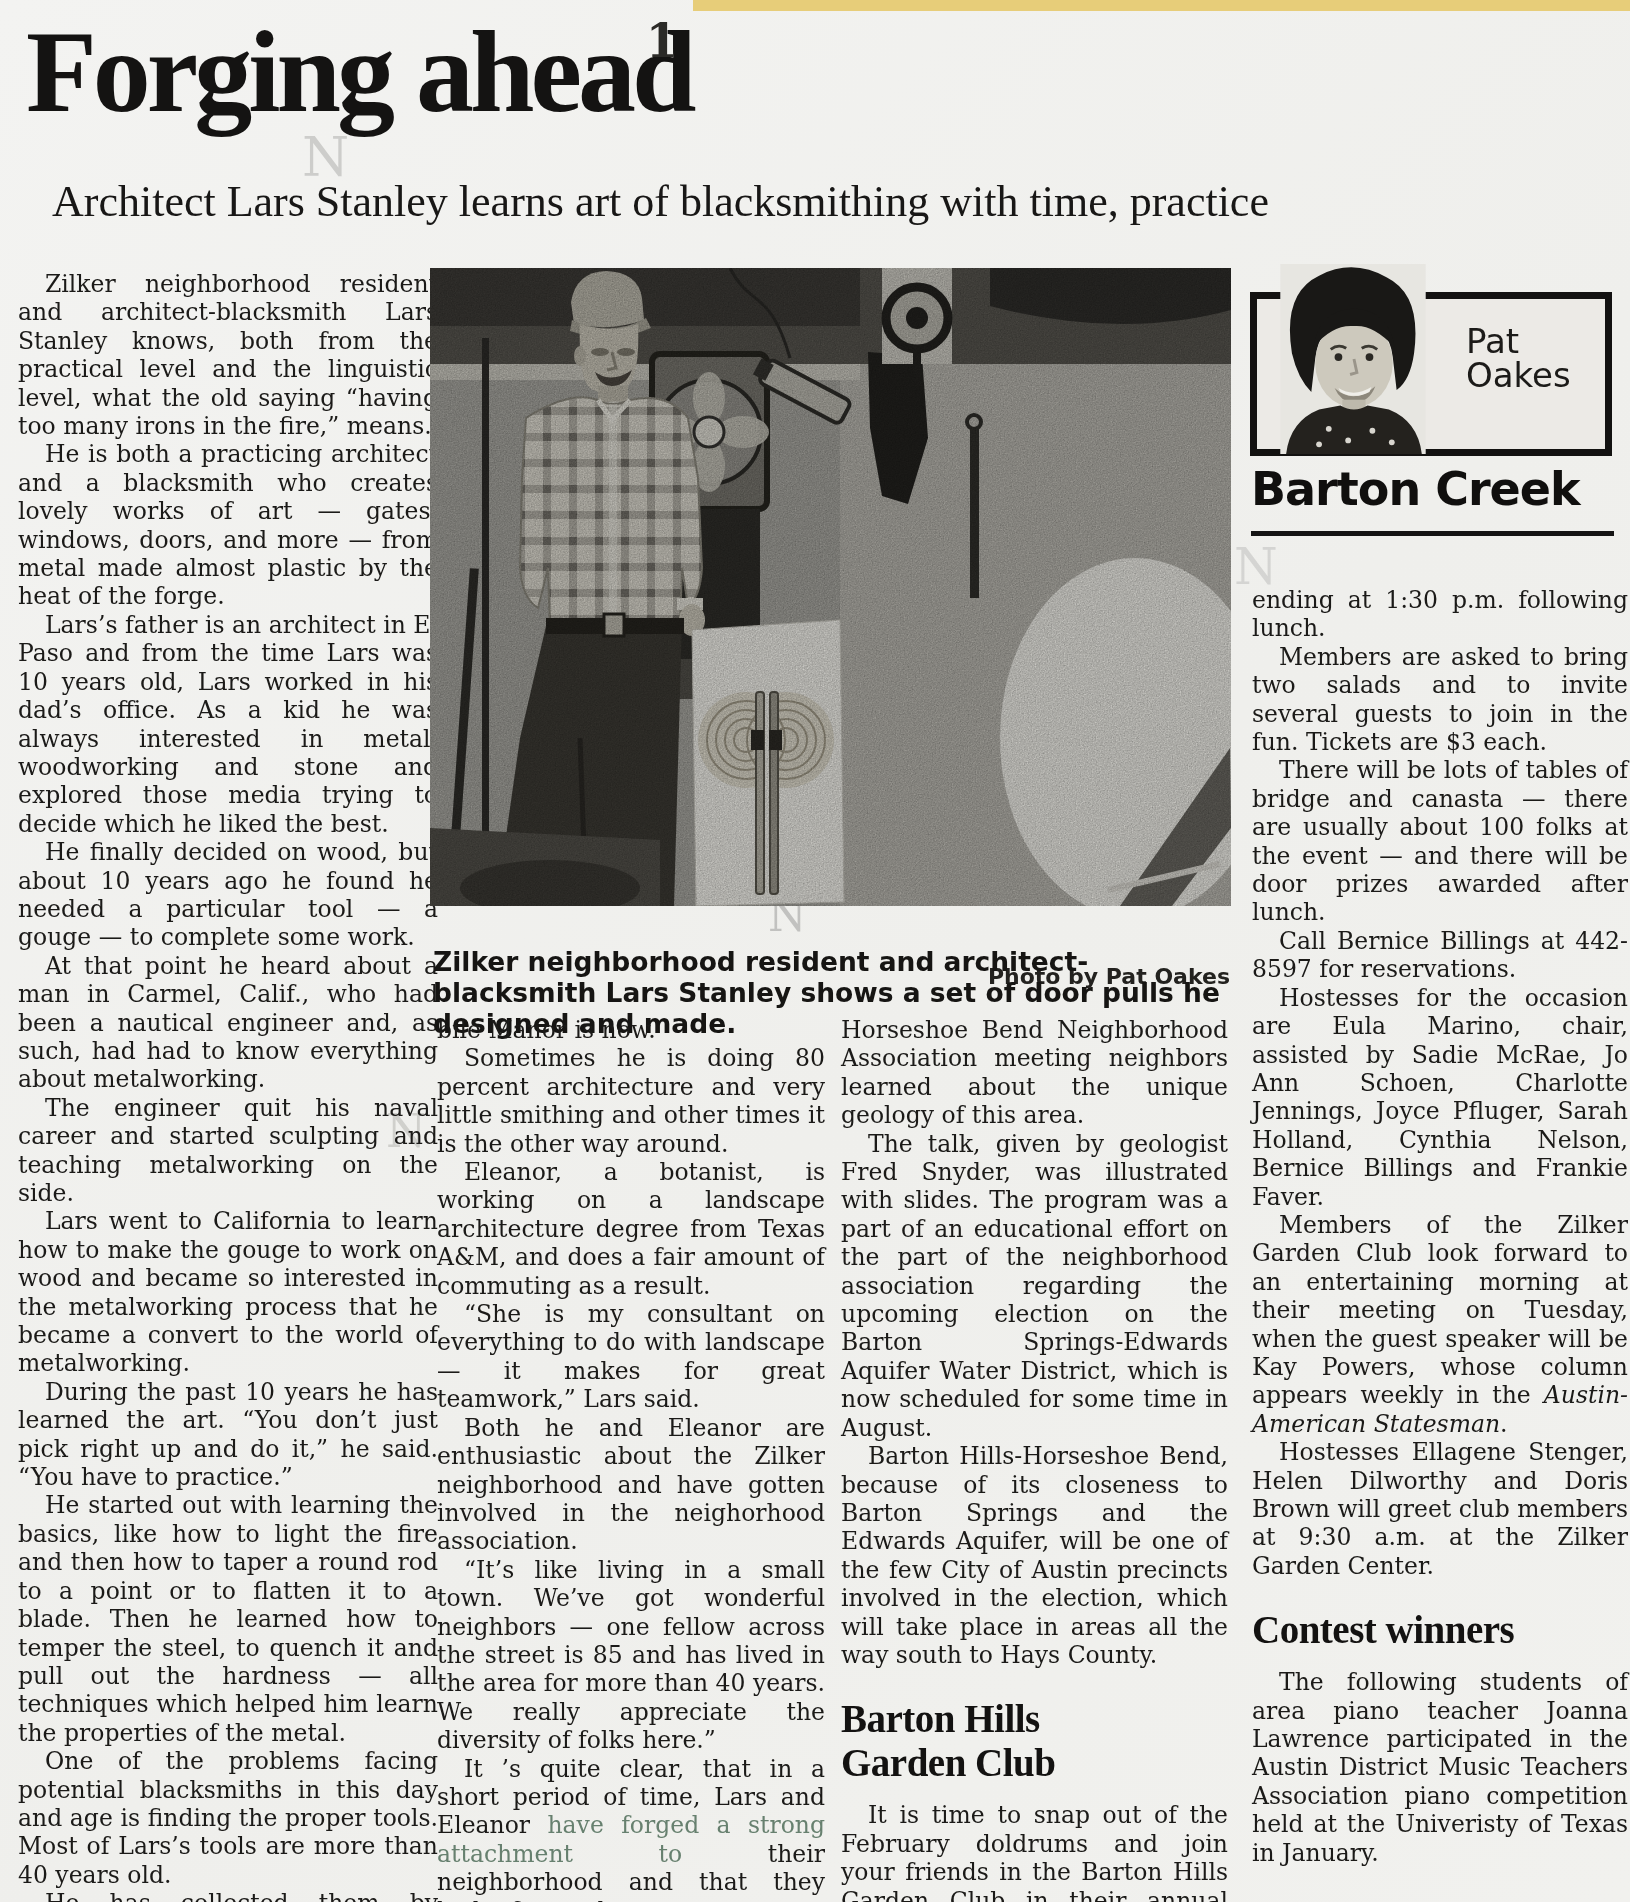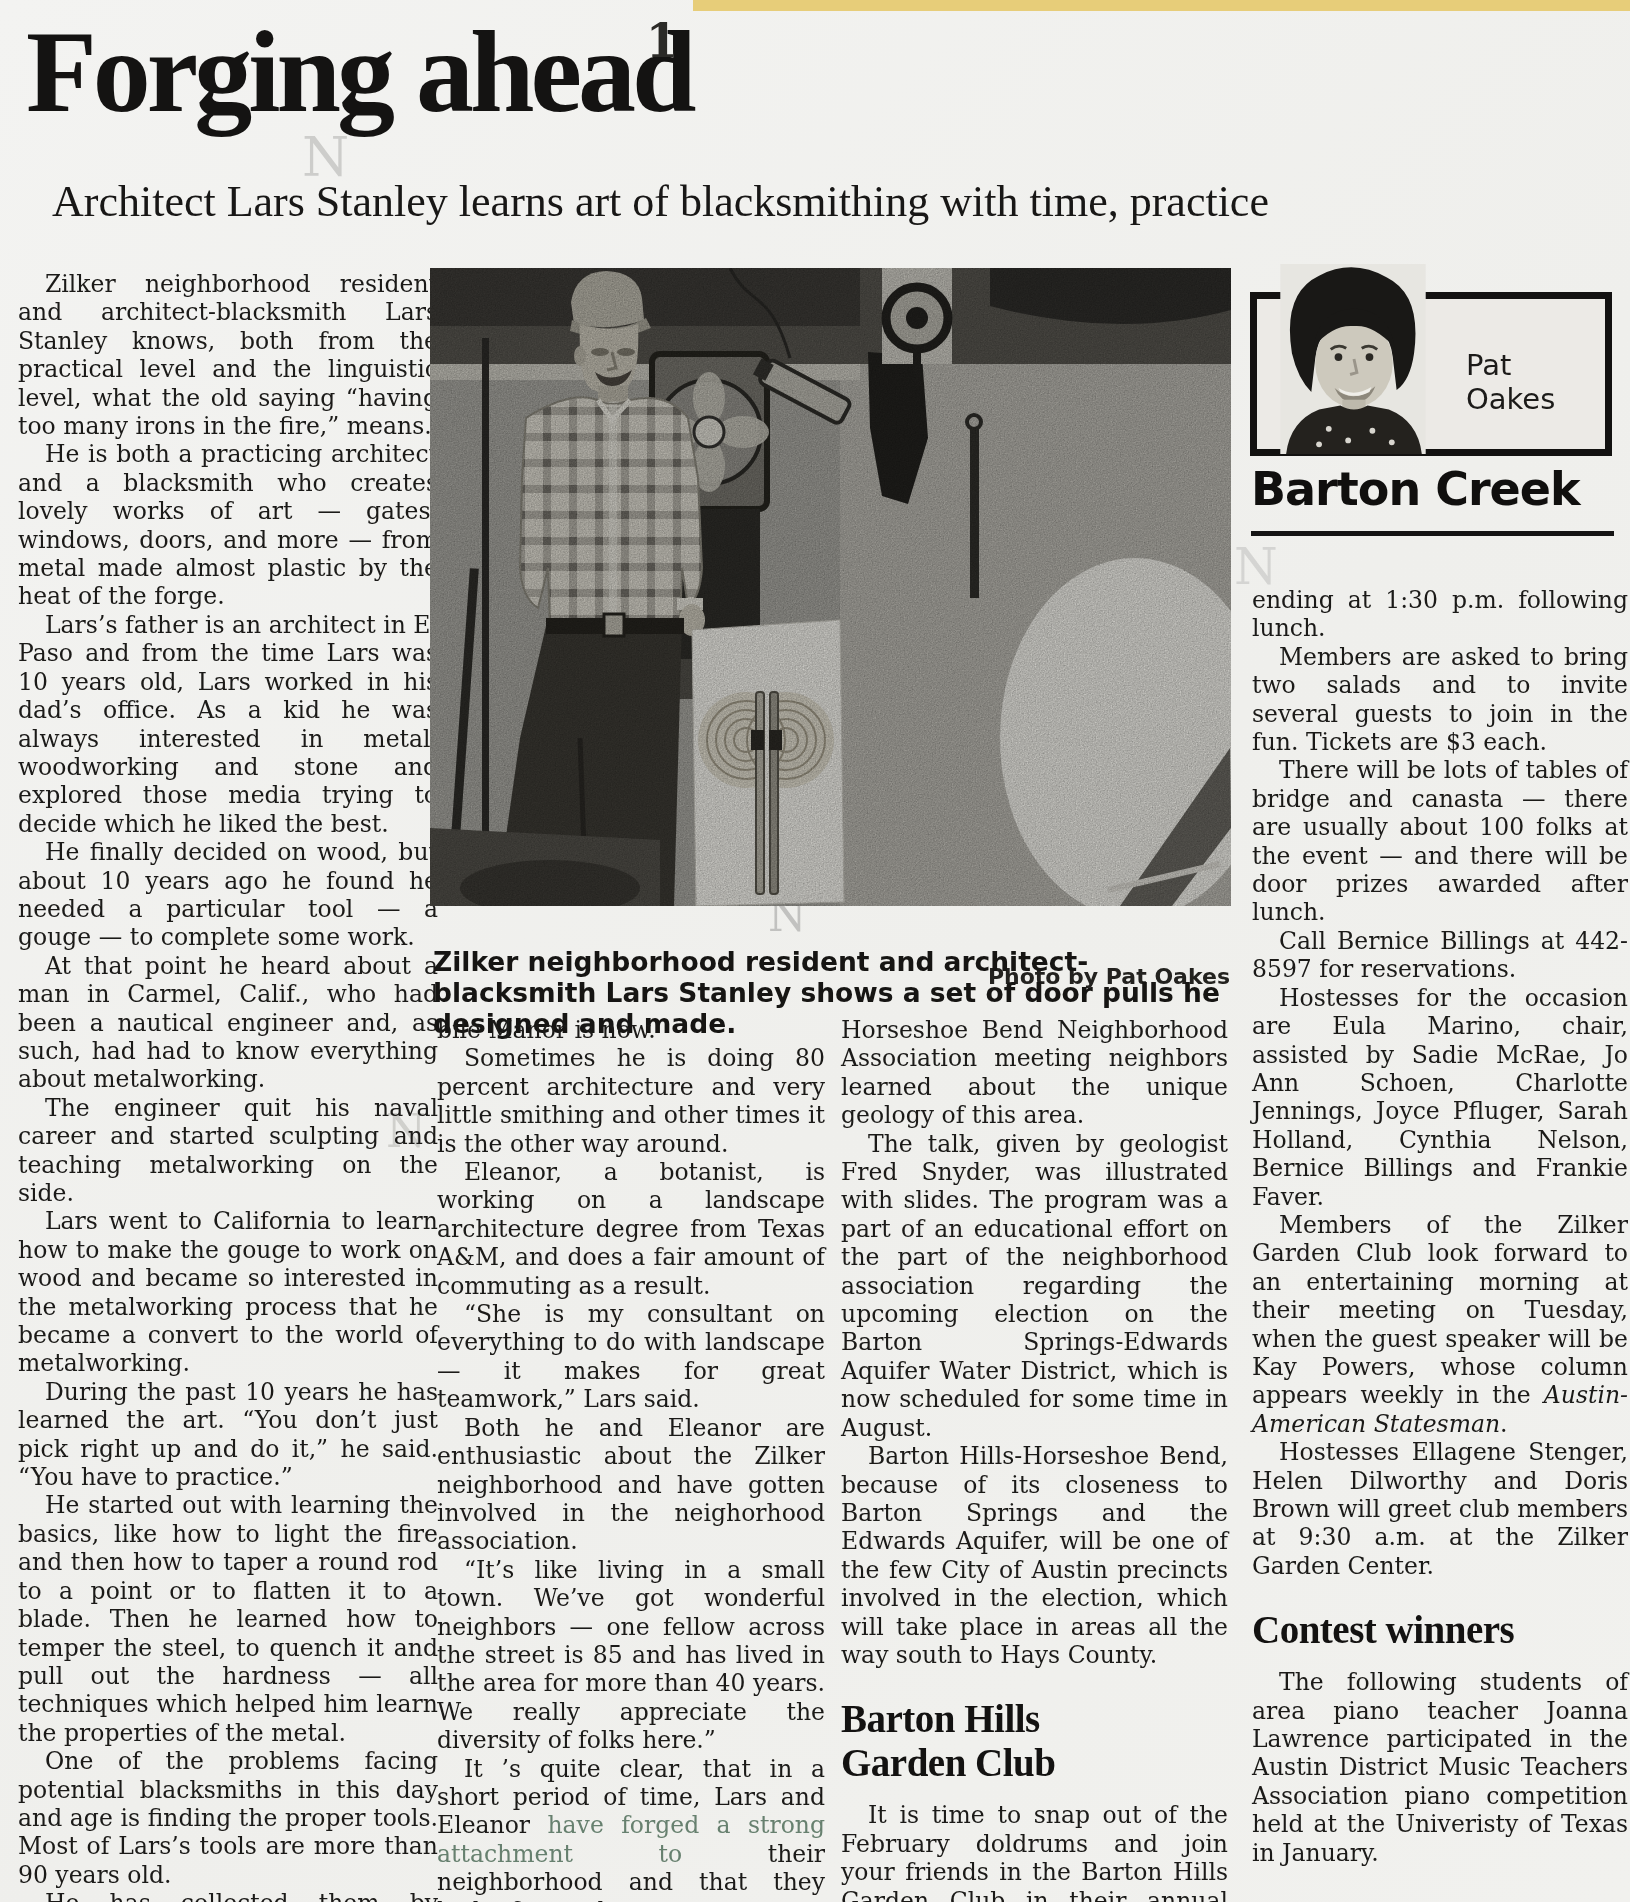--- a/index.html
+++ b/index.html
@@ -52,22 +52,22 @@
     font-size:26.5px; line-height:31px; color:#161513;
   }
 
   .patbox {
     position:absolute; left:1250px; top:292px; width:362px; height:164px;
     border:7px solid #131211; box-sizing:border-box; background:#eceae6;
   }
   .headshot { position:absolute; left:1278px; top:264px; width:150px; height:190px; }
   .headshot svg { display:block; width:100%; height:100%; }
   .patname {
-    position:absolute; left:1466px; top:348px;
-    font-family:"DejaVu Sans", sans-serif; font-size:29px; line-height:34px; color:#1c1b19;
+    position:absolute; left:1466px; top:324px;
+    font-family:"DejaVu Sans", sans-serif; font-size:34px; line-height:34px; color:#1c1b19;
   }
   .colhead {
     position:absolute; left:1251px; top:462px;
     font-family:"DejaVu Sans", sans-serif; font-weight:800;
     font-size:46px; letter-spacing:-1px; color:#100f0e;text-align:right;
   }
   .colrule { position:absolute; left:1251px; top:531px; width:363px; height:5px; background:#151414; }
 
   .art { position:absolute; font-family:"DejaVu Serif", serif; pointer-events:none; }
   .art-n1 { left:302px;  top:126px;  font-size:54px; color:rgba(110,110,108,0.28); }
@@ -95,21 +95,21 @@
   <section class="col col1">
     <p>Zilker neighborhood resident and architect-blacksmith Lars Stanley knows, both from the practical level and the linguistic level, what the old saying “having too many irons in the fire,” means.</p>
     <p>He is both a practicing architect and a blacksmith who creates lovely works of art — gates, windows, doors, and more — from metal made almost plastic by the heat of the forge.</p>
     <p>Lars’s father is an architect in El Paso and from the time Lars was 10 years old, Lars worked in his dad’s office. As a kid he was always interested in metal, woodworking and stone and explored those media trying to decide which he liked the best.</p>
     <p>He finally decided on wood, but about 10 years ago he found he needed a particular tool — a gouge — to complete some work.</p>
     <p>At that point he heard about a man in Carmel, Calif., who had been a nautical engineer and, as such, had had to know everything about metalworking.</p>
     <p>The engineer quit his naval career and started sculpting and teaching metalworking on the side.</p>
     <p>Lars went to California to learn how to make the gouge to work on wood and became so interested in the metalworking process that he became a convert to the world of metalworking.</p>
     <p>During the past 10 years he has learned the art. “You don’t just pick right up and do it,” he said. “You have to practice.”</p>
     <p>He started out with learning the basics, like how to light the fire and then how to taper a round rod to a point or to flatten it to a blade. Then he learned how to temper the steel, to quench it and pull out the hardness — all techniques which helped him learn the properties of the metal.</p>
-    <p>One of the problems facing potential blacksmiths in this day and age is finding the proper tools. Most of Lars’s tools are more than 90 years old.</p>
+    <p>One of the problems facing potential blacksmiths in this day and age is finding the proper tools. Most of Lars’s tools are more than 40 years old.</p>
     <p>He has collected them by visiting small towns throughout Texas.</p>
 
   </section>
 
   <figure class="mainphoto">
     <svg viewBox="0 0 801 638" preserveAspectRatio="none" aria-hidden="true">
       <defs>
         <pattern id="plaid" width="26" height="26" patternUnits="userSpaceOnUse">
           <rect width="26" height="26" fill="#d7d4ca"></rect>
           <rect x="0" y="9" width="26" height="8" fill="rgba(90,88,80,0.32)"></rect>

